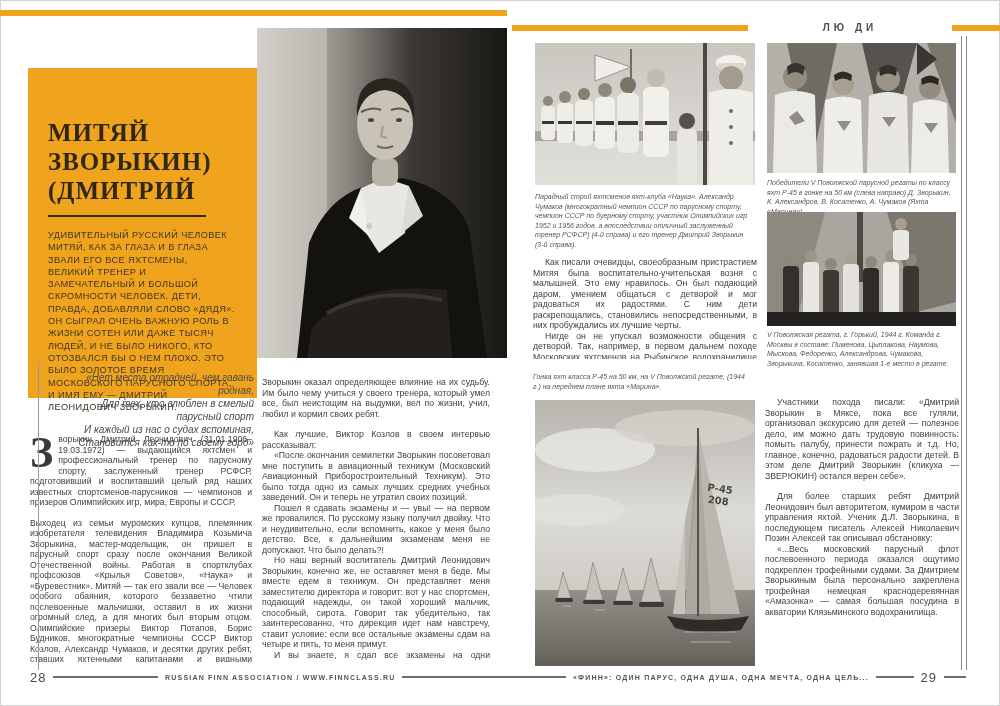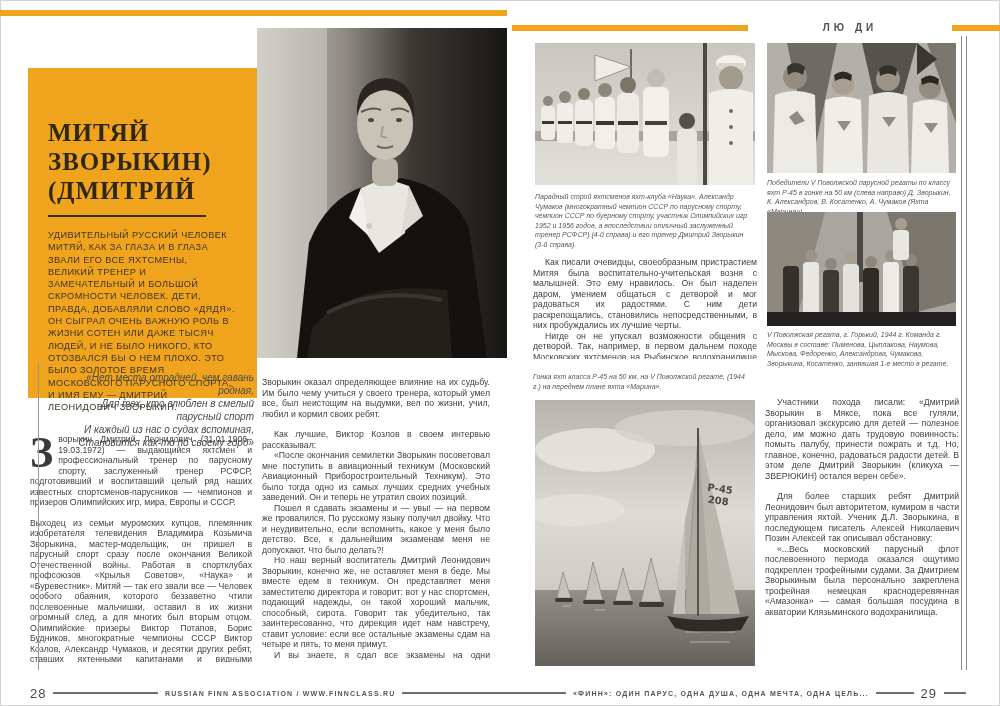--- a/index.html
+++ b/index.html
@@ -31,21 +31,21 @@
   }
   .body-text{font-size:8.7px;line-height:10.5px;text-align:justify;color:#3f3f3f;}
   .body-text p{margin:0;}
   .body-text p.ind{text-indent:12px;}
   .body-text p.gap{margin-top:10px;}
   .drop-cap{
     float:left;font-family:"Liberation Serif", serif;font-weight:700;
     font-size:44px;line-height:34px;padding:2px 5px 0 0;color:#3a3a3a;
   }
   .caption{font-size:7px;line-height:9.6px;font-style:italic;color:#565656;text-align:left;}
-  .footer-row{display:flex;align-items:center;gap:7px;height:14px;margin-top:16px;}
+  .footer-row{display:flex;align-items:center;gap:7px;height:14px;}
   .footer-rule{height:2px;background:#6f6f6f;flex:1;}
   .footer-rule.fixed{flex:none;}
   .page-number{font-size:13px;color:#474747;letter-spacing:1px;}
   .footer-label{font-size:7px;letter-spacing:1.2px;color:#555;font-weight:700;text-transform:uppercase;white-space:nowrap;}
   .margin-rule{width:1px;background:#9a9a9a;}
   .edge-double-rule{width:4px;border-left:1.5px solid #8a8a8a;border-right:1.5px solid #8a8a8a;}
   .rubric{font-size:10px;letter-spacing:4px;color:#4f4f4f;font-weight:700;}
   svg{display:block;}
   svg text{font-family:"DejaVu Sans", sans-serif;}
 </style>
@@ -195,21 +195,21 @@
         <path d="M0 40 Q22 32 44 40 L44 132 L0 132 Z" fill="#f0eee9"></path>
         <circle cx="22" cy="58" r="2" fill="#6e6a64"></circle>
           <circle cx="22" cy="74" r="2" fill="#6e6a64"></circle>
           <circle cx="22" cy="90" r="2" fill="#6e6a64"></circle>
       </g>
     </svg>
   </div>
   <div class="abs caption" style="left:535px;top:192px;width:216px;">Парадный строй яхтсменов яхт-клуба «Наука». Александр Чумаков (многократный чемпион СССР по парусному спорту, чемпион СССР по буерному спорту, участник Олимпийских игр 1952 и 1956 годов, а впоследствии отличный заслуженный тренер РСФСР) (4-й справа) и его тренер Дмитрий Зворыкин (3-й справа).</div>
 
   <div class="abs body-text" style="left:533px;top:257px;width:224px;height:102px;overflow:hidden;">
-    <p class="ind">Как писали очевидцы, своеобразным пристрастием Митяя была воспитательно-учительская возня с малышней. Это ему нравилось. Он был наделен даром, умением общаться с детворой и мог радоваться их радостями. С ним дети раскрепощались, становились непосредственными, в них пробуждались их лучшие черты.</p>
+    <p class="ind">Как писали очевидцы, своеобразным пристрастием Митяя была воспитательно-учительская возня с малышней. Это ему нравилось. Он был подающий даром, умением общаться с детворой и мог радоваться их радостями. С ним дети раскрепощались, становились непосредственными, в них пробуждались их лучшие черты.</p>
     <p class="ind">Нигде он не упускал возможности общения с детворой. Так, например, в первом дальнем походе Московских яхтсменов на Рыбинское водохранилище в 1947-м году</p>
   </div>
 
   <div class="abs caption" style="left:533px;top:372px;width:220px;">Гонка яхт класса Р-45 на 50 км, на V Поволжской регате, (1944 г.) на переднем плане яхта «Марина».</div>
 
   <div class="abs photo" style="left:535px;top:400px;width:220px;height:266px;">
     <svg width="220" height="266" viewBox="0 0 220 266">
       <defs>
         <linearGradient id="sky2" x1="0" y1="0" x2="0" y2="1">
           <stop offset="0" stop-color="#b7b4ae"></stop>

